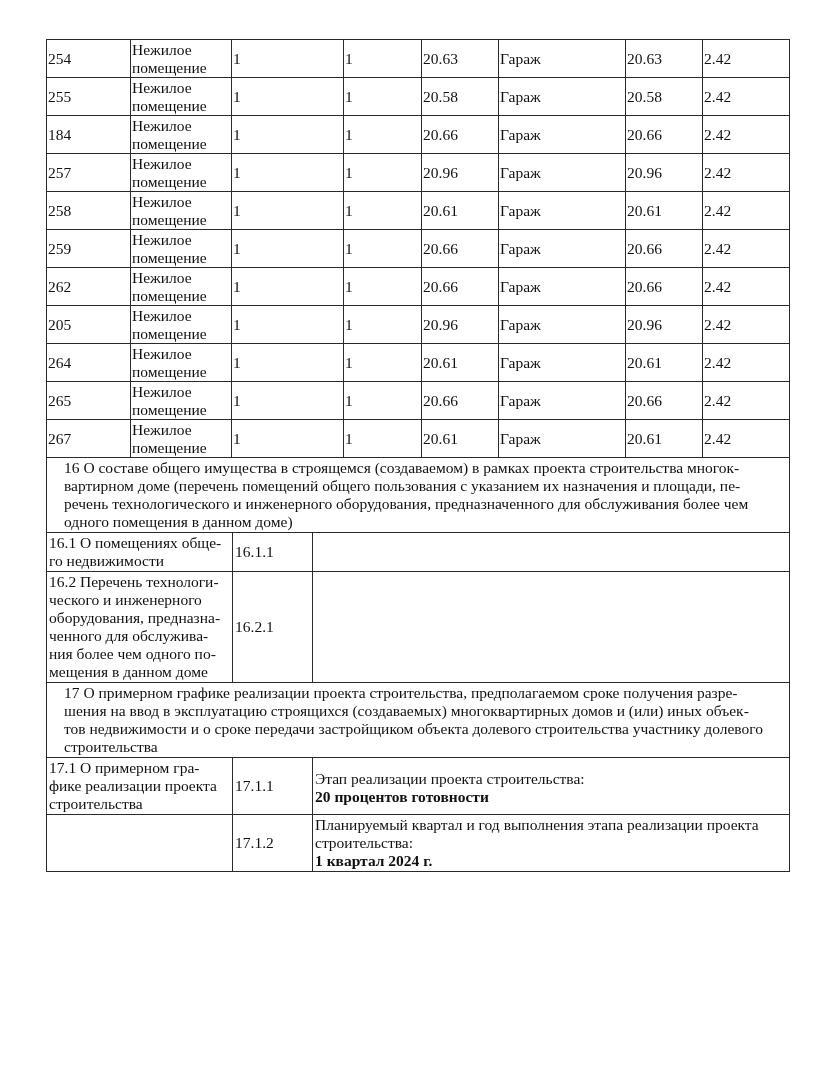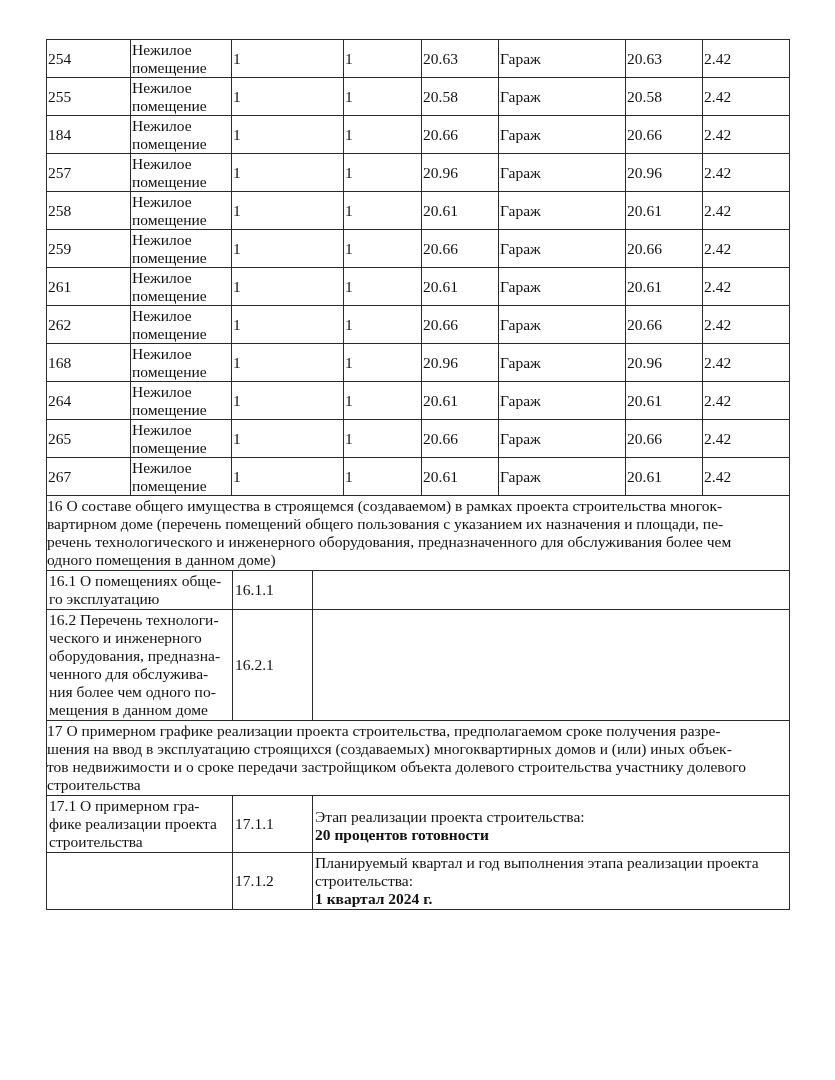--- a/index.html
+++ b/index.html
@@ -30,21 +30,21 @@
     td {
       border: 1.5px solid #2a2a2a;
       padding: 0 1px;
       vertical-align: middle;
       overflow: hidden;
     }
     .units td {
       height: 37px;
     }
     .sect-head td {
-      padding: 1px 2px 1px 0;
+      padding: 1px 2px 1px 17px;
       vertical-align: top;
     }
     .sub td {
       padding: 1px 2px;
     }
     .bold {
       font-weight: bold;
     }
     .units-table { margin: 0; }
     .lower-table { margin-top: -1.5px; }
@@ -120,41 +120,31 @@
           <td>259</td>
           <td><span>Нежилое</span><br><span>помещение</span></td>
           <td>1</td>
           <td>1</td>
           <td>20.66</td>
           <td>Гараж</td>
           <td>20.66</td>
           <td>2.42</td>
         </tr>
         <tr class="units">
-          <td>261</td>
-          <td><span>Нежилое</span><br><span>помещение</span></td>
-          <td>1</td>
-          <td>1</td>
-          <td>20.61</td>
-          <td>Гараж</td>
-          <td>20.61</td>
-          <td>2.42</td>
-        </tr>
-        <tr class="units">
           <td>262</td>
           <td><span>Нежилое</span><br><span>помещение</span></td>
           <td>1</td>
           <td>1</td>
           <td>20.66</td>
           <td>Гараж</td>
           <td>20.66</td>
           <td>2.42</td>
         </tr>
         <tr class="units">
-          <td>168</td>
+          <td>205</td>
           <td><span>Нежилое</span><br><span>помещение</span></td>
           <td>1</td>
           <td>1</td>
           <td>20.96</td>
           <td>Гараж</td>
           <td>20.96</td>
           <td>2.42</td>
         </tr>
         <tr class="units">
           <td>264</td>
@@ -200,21 +190,21 @@
         <td colspan="3">
           <span>16 О составе общего имущества в строящемся (создаваемом) в рамках проекта строительства многок-</span><br>
           <span>вартирном доме (перечень помещений общего пользования с указанием их назначения и площади, пе-</span><br>
           <span>речень технологического и инженерного оборудования, предназначенного для обслуживания более чем</span><br>
           <span>одного помещения в данном доме)</span>
         </td>
       </tr>
       <tr class="sub">
         <td>
           <span>16.1 О помещениях обще-</span><br>
-          <span>го эксплуатацию</span>
+          <span>го недвижимости</span>
         </td>
         <td>16.1.1</td>
         <td></td>
       </tr>
       <tr class="sub">
         <td>
           <span>16.2 Перечень технологи-</span><br>
           <span>ческого и инженерного</span><br>
           <span>оборудования, предназна-</span><br>
           <span>ченного для обслужива-</span><br>

